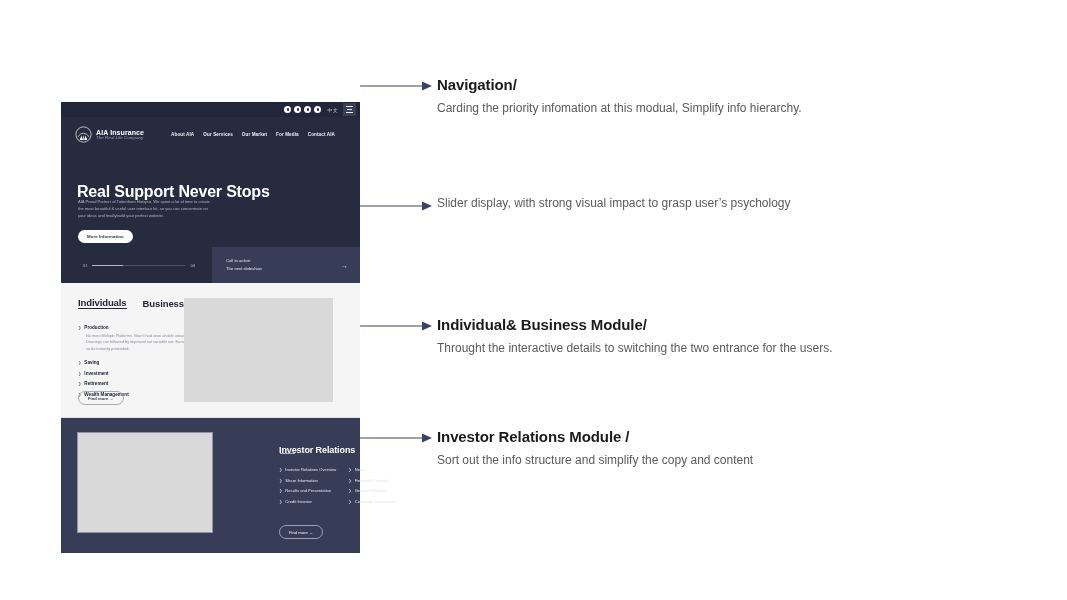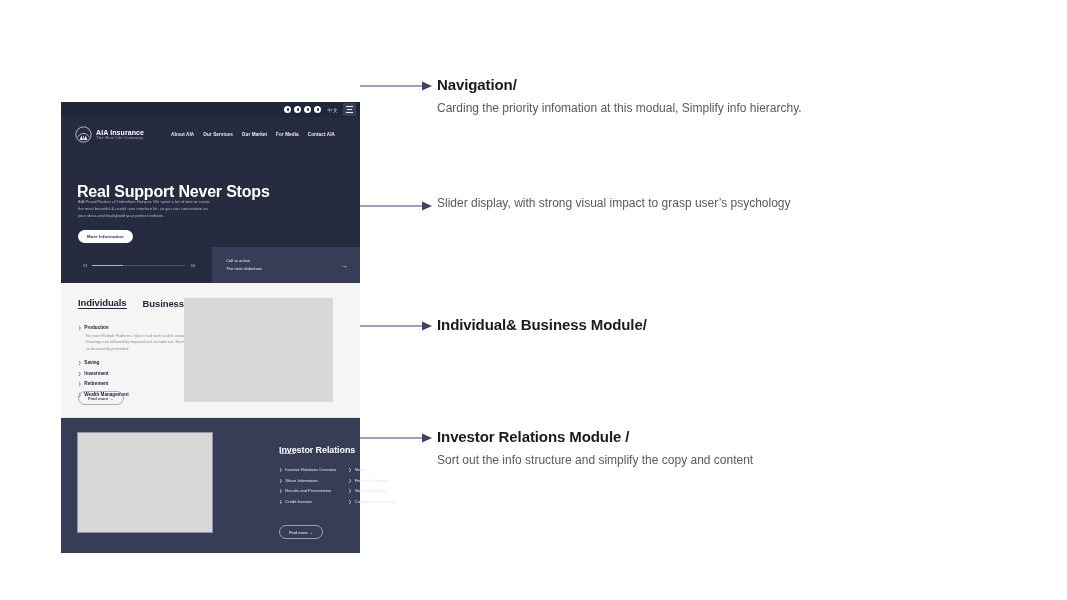--- a/index.html
+++ b/index.html
@@ -553,17 +553,18 @@
 
 <div class="ann" style="top:76px;">
   <p class="ann-title">Navigation/</p>
   <p class="ann-body">Carding the priority infomation at this modual, Simplify info hierarchy.</p>
 </div>
 <div class="ann" style="top:196px;">
   <p class="ann-body">Slider display, with strong visual impact to grasp user’s psychology</p>
 </div>
 <div class="ann" style="top:316px;">
   <p class="ann-title">Individual&amp; Business Module/</p>
+  <p class="ann-body">Throught the interactive details to switching the two entrance for the users.</p>
 </div>
 <div class="ann" style="top:428px;">
   <p class="ann-title">Investor Relations Module /</p>
   <p class="ann-body">Sort out the info structure and simplify the copy and content</p>
 </div>
 
 </body></html>

